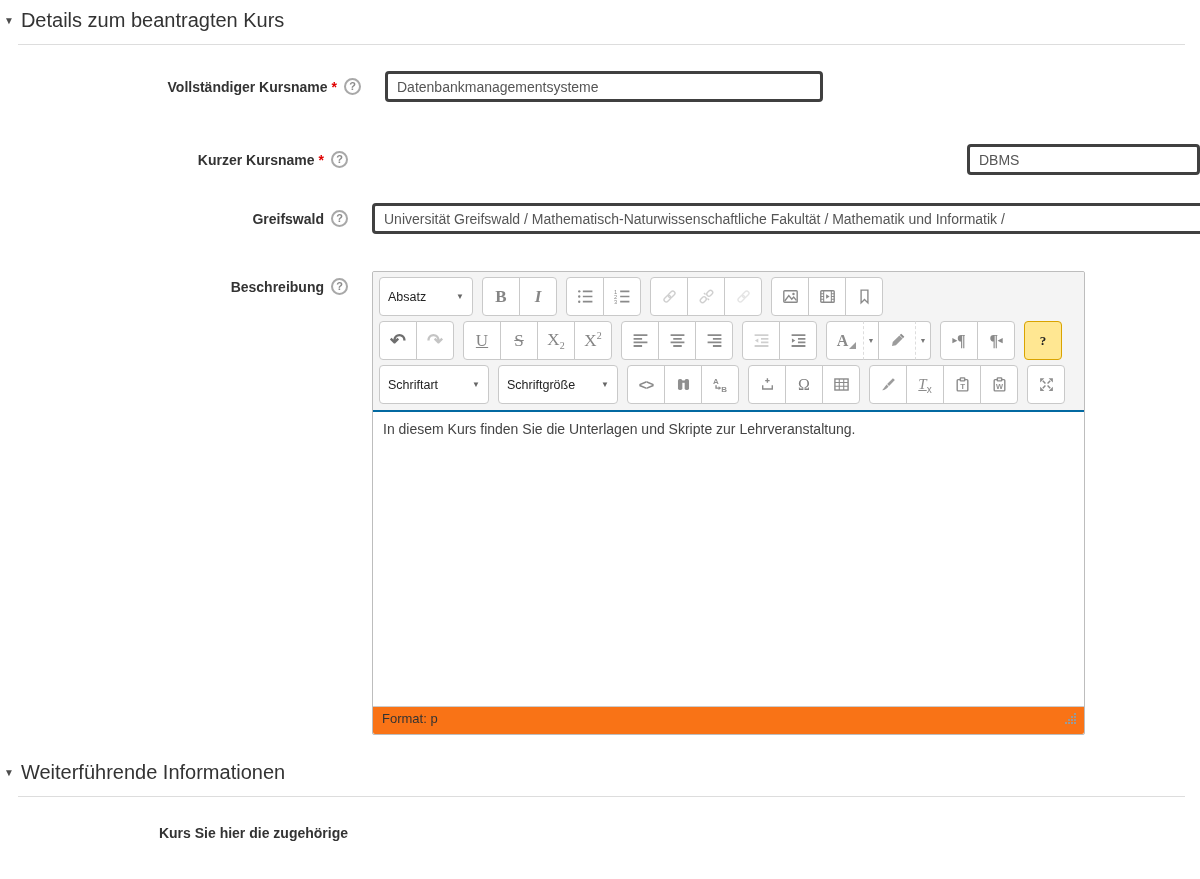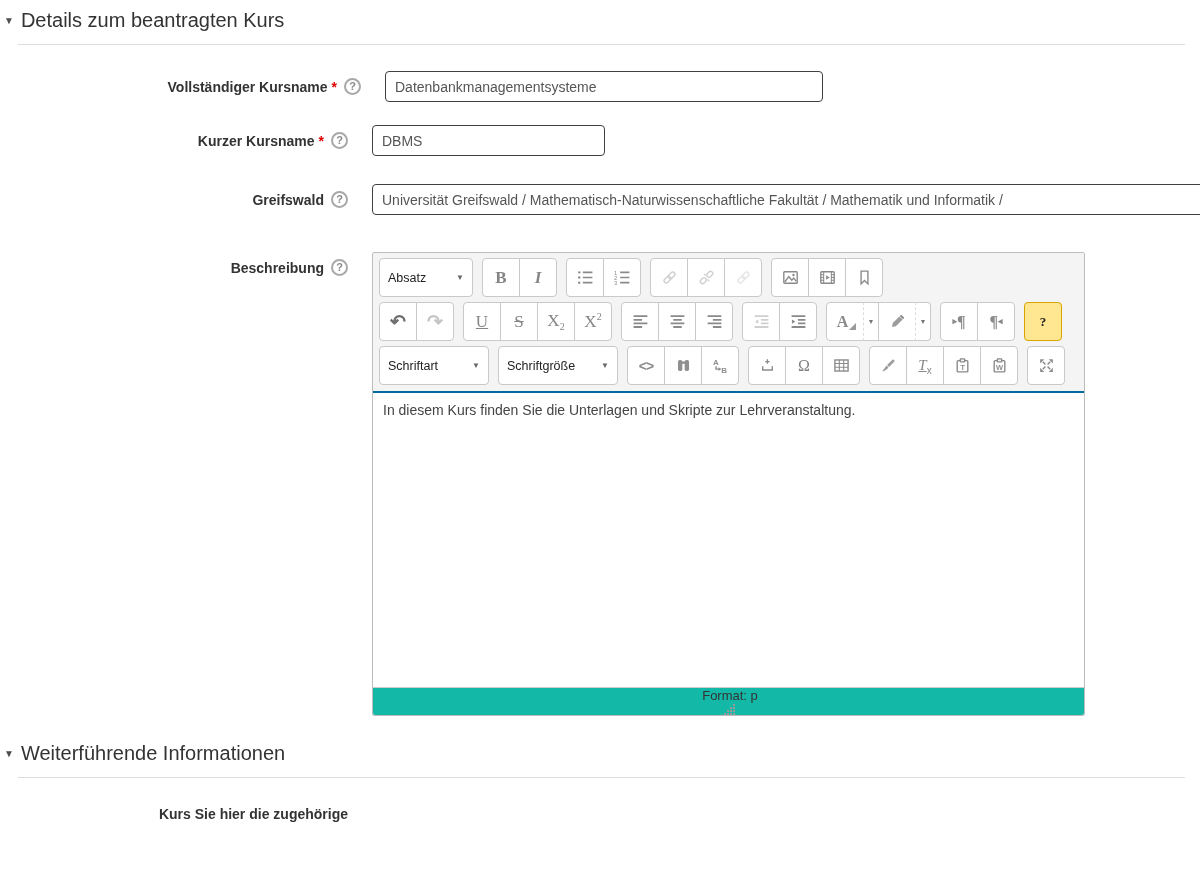--- a/index.html
+++ b/index.html
@@ -14,36 +14,36 @@
 
   
   .section-head { display:flex; align-items:center; margin:0 0 0 4px; }
   .collapse-tri { font-size:10px; color:#4d4d4d; margin-right:7px; cursor:pointer; }
   .section-title { font-size:20px; color:#333; font-weight:400; }
   hr.sep { border:none; border-top:1px solid #ddd; margin:12px 15px 0 18px; }
 
   
   .frow { display:flex; align-items:center; }
   .frow.top-align { align-items:flex-start; }
-  .mt1 { margin-top:26px;margin-left:13px; } .mt2 { margin-top:23px; } .mt3 { margin-top:28px; }
+  .mt1 { margin-top:26px;margin-left:13px; } .mt2 { margin-top:42px;justify-content:space-between; } .mt3 { margin-top:28px; }
   .mt4 { margin-top:37px; } .mt5 { margin-top:26px; } .mt6 { margin-top:28px; }
   .flabel {
     width:348px; display:flex; justify-content:flex-end; align-items:center;
     gap:7px; font-weight:bold; font-size:14px; color:#333; flex:none;
   }
   .top-align .flabel { padding-top:7px; }
   .req { color:#e00000; font-weight:bold; margin-left:-3px; }
   .helpcirc {
     width:17px; height:17px; border:2px solid #a8a8a8; border-radius:50%;
     color:#8a8a8a; font-size:11px; font-weight:bold; line-height:13px;
     text-align:center; flex:none; cursor:pointer;
   }
   .fctrl { margin-left:24px; }
   input.tinput {
-    height:31px; border:1px solid #404040; border-radius:4px;
+    height:31px; border:3px solid #404040; border-radius:4px;
     padding:0 9px; font-size:14px; color:#555;
     font-family:"Liberation Sans", sans-serif; background:#fff; outline:none;
   }
   .w-full { width:438px; } .w-short { width:233px; } .w-cat { width:852px; }
 
   
   .divinput {
     width:458px; height:37px; border:1px solid #66afe9; border-radius:4px;
     display:flex; align-items:center; padding:0 10px; font-size:14px; color:#555;
     box-shadow: inset 0 1px 1px rgba(0,0,0,.06), 0 0 9px rgba(102,175,233,.7);
@@ -99,23 +99,23 @@
            border-left:7px solid transparent; border-bottom:7px solid #9a9a9a; }
   .txwrap { font-size:15px; color:#8a8a8a; }
   .txwrap i { font-family:"Liberation Serif",serif; text-decoration:underline; }
   .txwrap sub { font-size:10px; }
   .dirwrap { display:flex; align-items:center; color:#8a8a8a; }
   .dirarrow { font-size:9px; line-height:1; }
   .parag { font-family:"Liberation Serif",serif; font-size:16px; font-weight:bold; line-height:1; }
 
   .econtent { height:294px; background:#fff; padding:9px 10px; font-size:14px; color:#444; }
   .estatus {
-    height:28px; background:#14b8a6; border-top:1px solid #ccc;
+    height:28px; background:#f97316; border-top:1px solid #ccc;
     display:flex; align-items:center; justify-content:space-between;
-    padding:0 6px 4px 9px; font-size:13px; color:#333; border-radius:0 0 2px 2px;flex-direction:column;
+    padding:0 6px 4px 9px; font-size:13px; color:#333; border-radius:0 0 2px 2px;
   }
   .grip { position:relative; width:13px; height:13px; cursor:nwse-resize; }
   .grip::before {
     content:""; position:absolute; left:0; top:0; width:2px; height:2px; background:transparent;
     box-shadow:
       0px 10px #999, 3px 10px #999, 6px 10px #999, 9px 10px #999,
       3px 7px #999, 6px 7px #999, 9px 7px #999,
       6px 4px #999, 9px 4px #999,
       9px 1px #999;
   }

